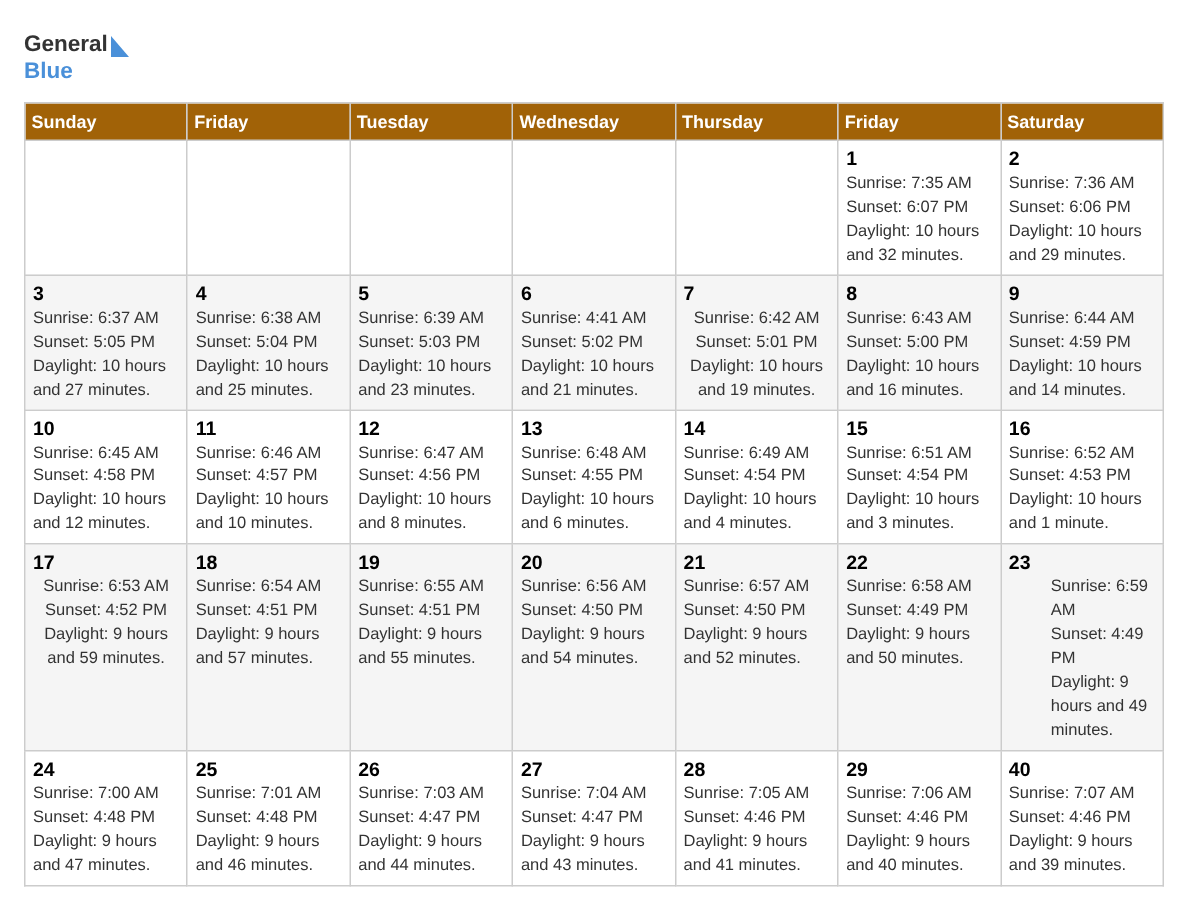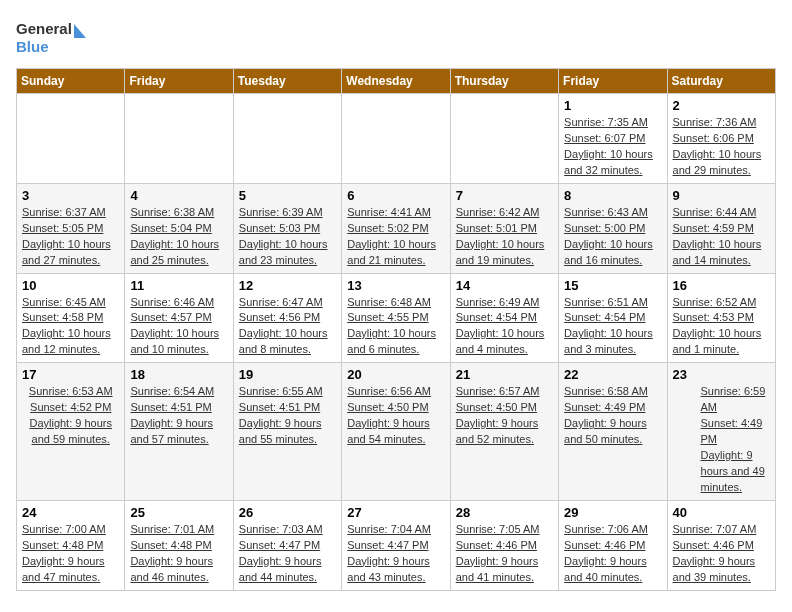--- a/index.html
+++ b/index.html
@@ -64,21 +64,20 @@
     }
     .day-num {
       font-weight: bold;
       font-size: 13px;
       display: block;
       margin-bottom: 2px;
     }
     .day-info {
       color: #333;
       line-height: 1.45;
-      text-decoration: underline;
     }
     .empty-cell {
       background: #fff !important;
     }
   </style>
 </head>
 <body>
 
 <div class="header">
   <div class="logo">
@@ -146,21 +145,21 @@
 Daylight: 10 hours and 23 minutes.</div>
         </td>
         <td>
           <span class="day-num">6</span>
           <div class="day-info" style="white-space: pre-line;">Sunrise: 4:41 AM
 Sunset: 5:02 PM
 Daylight: 10 hours and 21 minutes.</div>
         </td>
         <td>
           <span class="day-num">7</span>
-          <div class="day-info" style="white-space: pre-line;">Sunrise: 6:42 AM
+          <div class="day-info" style="white-space: pre-line; text-align: center;">Sunrise: 6:42 AM
 Sunset: 5:01 PM
 Daylight: 10 hours and 19 minutes.</div>
         </td>
         <td>
           <span class="day-num">8</span>
           <div class="day-info" style="white-space: pre-line;">Sunrise: 6:43 AM
 Sunset: 5:00 PM
 Daylight: 10 hours and 16 minutes.</div>
         </td>
         <td>

